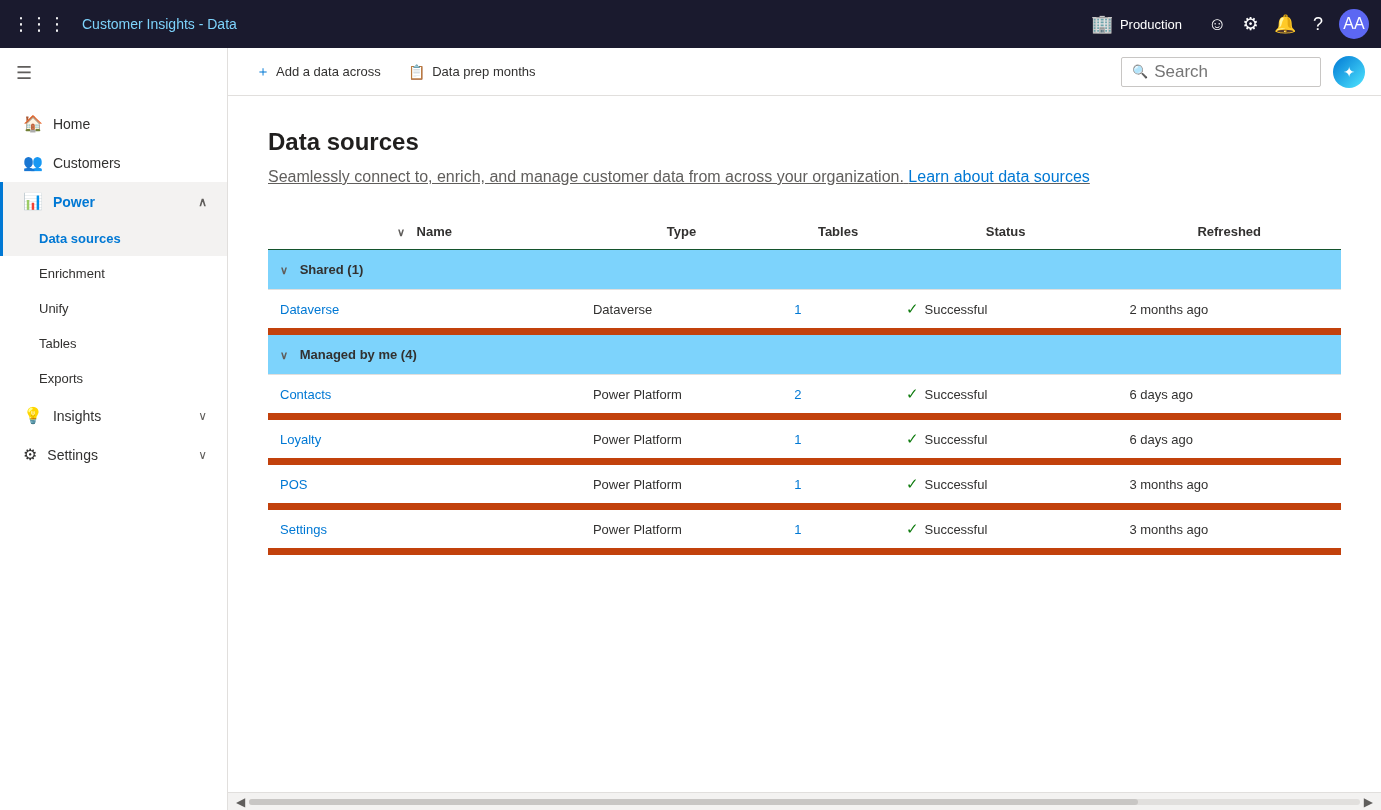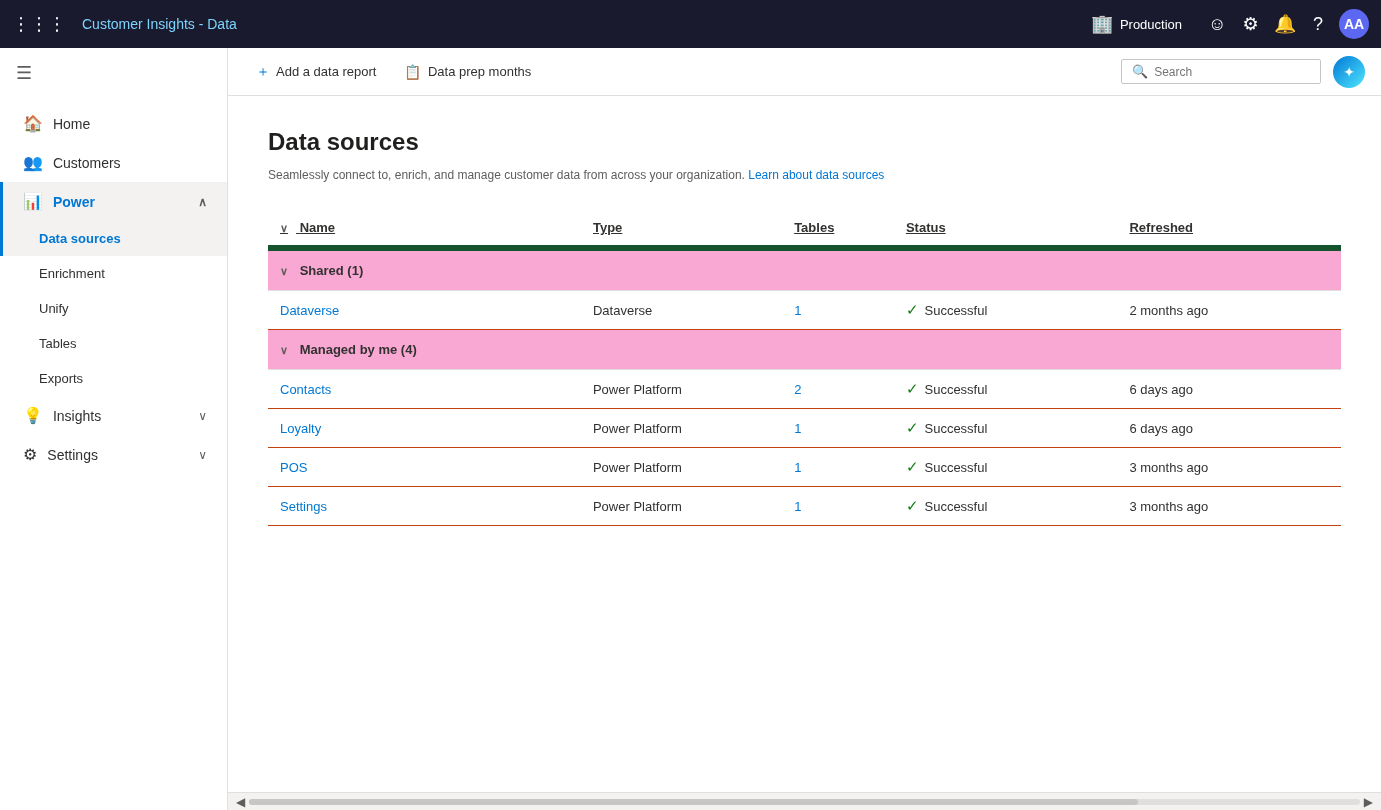--- a/index.html
+++ b/index.html
@@ -14,21 +14,21 @@
       padding: 0 12px;
       gap: 10px;
       flex-shrink: 0;
     }
     .topbar-grid-icon { color: #fff; font-size: 18px; cursor: pointer; margin-right: 6px; }
     .topbar-title { color: #7dd3fc; font-size: 14px; font-weight: 400; flex: 1; }
     .topbar-env { display: flex; align-items: center; gap: 6px; color: #fff; font-size: 13px; }
     .topbar-env-icon { font-size: 18px; }
     .topbar-actions { display: flex; align-items: center; gap: 16px; margin-left: 16px; }
     .topbar-icon { color: #fff; font-size: 18px; cursor: pointer; }
-    .topbar-avatar { width: 30px; height: 30px; border-radius: 50%; background: #5c67f2; color: #fff; display: flex; align-items: center; justify-content: center; font-size: 14px; font-weight: 700; cursor: pointer; }
+    .topbar-avatar { width: 30px; height: 30px; border-radius: 50%; background: #5c67f2; color: #fff; display: flex; align-items: center; justify-content: center; font-size: 16px; font-weight: 400; cursor: pointer; }
 
     
     .main-layout { display: flex; flex: 1; overflow: hidden; }
 
     
     .sidebar { width: 228px; background: #fff; border-right: 1px solid #e1dfdd; display: flex; flex-direction: column; flex-shrink: 0; overflow-y: auto; }
     .sidebar-toggle { padding: 14px 16px; cursor: pointer; color: #605e5c; font-size: 18px; }
     .sidebar-item {
       display: flex; align-items: center; gap: 10px;
       padding: 10px 20px;
@@ -73,59 +73,58 @@
       margin-left: auto;
       display: flex; align-items: center; gap: 6px;
       border: 1px solid #c8c6c4;
       border-radius: 2px;
       padding: 4px 10px;
       background: #fff;
       color: #605e5c;
       font-size: 13px;
       width: 200px;
     }
-    .action-bar-search input { border: none; outline: none; font-size: 12px; color: #be185d; width: 100%; background: transparent; }
+    .action-bar-search input { border: none; outline: none; font-size: 17px; color: #be185d; width: 100%; background: transparent; }
     .copilot-btn { width: 32px; height: 32px; border-radius: 50%; background: linear-gradient(135deg, #0078d4, #50e6ff); display: flex; align-items: center; justify-content: center; color: #fff; font-size: 14px; cursor: pointer; margin-left: 8px; border: none; }
 
     
     .page-content { flex: 1; overflow-y: auto; padding: 32px 40px; background: #fff; }
     .page-title { font-size: 24px; font-weight: 600; color: #201f1e; margin-bottom: 12px; }
-    .page-desc { font-size: 12px; color: #605e5c; margin-bottom: 28px; }
+    .page-desc { font-size: 16px; color: #605e5c; margin-bottom: 28px; text-decoration: underline; }
     .page-desc a { color: #0078d4; text-decoration: none; }
 
     
     .data-table { width: 100%; border-collapse: collapse; }
     .data-table th {
-      text-align: left;
+      text-align: center;
       font-weight: 600;
       font-size: 13px;
       color: #323130;
       padding: 10px 12px;
-      border-bottom: 6px solid #14532d;
+      border-bottom: 1px solid #14532d;
       white-space: nowrap;
-      text-decoration: underline;
     }
     .data-table td {
       padding: 10px 12px;
       font-size: 13px;
       color: #323130;
-      border-bottom: 1px solid #c2410c;
+      border-bottom: 7px solid #c2410c;
     }
     .col-name { width: 280px; }
     .col-type { width: 180px; }
     .col-tables { width: 100px; }
     .col-status { width: 200px; }
     .col-refreshed { width: 200px; }
 
     .section-row td {
       font-weight: 600;
       font-size: 13px;
       padding: 12px 12px;
       border-bottom: 1px solid #e1dfdd;
-      background: #f9a8d4;
+      background: #7dd3fc;
     }
     .chevron-down { font-size: 11px; color: #605e5c; margin-right: 8px; cursor: pointer; }
     .link-blue { color: #0078d4; text-decoration: none; cursor: pointer; }
     .type-orange { color: #c95f02; }
     .tables-count { color: #0078d4; font-weight: 500; }
     .status-success { display: flex; align-items: center; gap: 6px; color: #323130; }
     .status-icon { color: #107c10; font-size: 15px; }
     .refreshed-text { color: #605e5c; }
 
     
@@ -207,21 +206,21 @@
         <span class="sidebar-chevron">∨</span>
       </div>
     </div>
   </div>
 
   <div class="content-area">
 
     <div class="action-bar">
       <button class="action-btn">
         <span class="btn-icon">＋</span>
-        <span>Add a data report</span>
+        <span>Add a data across</span>
       </button>
       <button class="action-btn">
         <span class="btn-icon">📋</span>
         <span>Data prep months</span>
       </button>
       <div class="action-bar-search">
         <span>🔍</span>
         <input type="text" placeholder="Search" style="">
       </div>
       <button class="copilot-btn">

